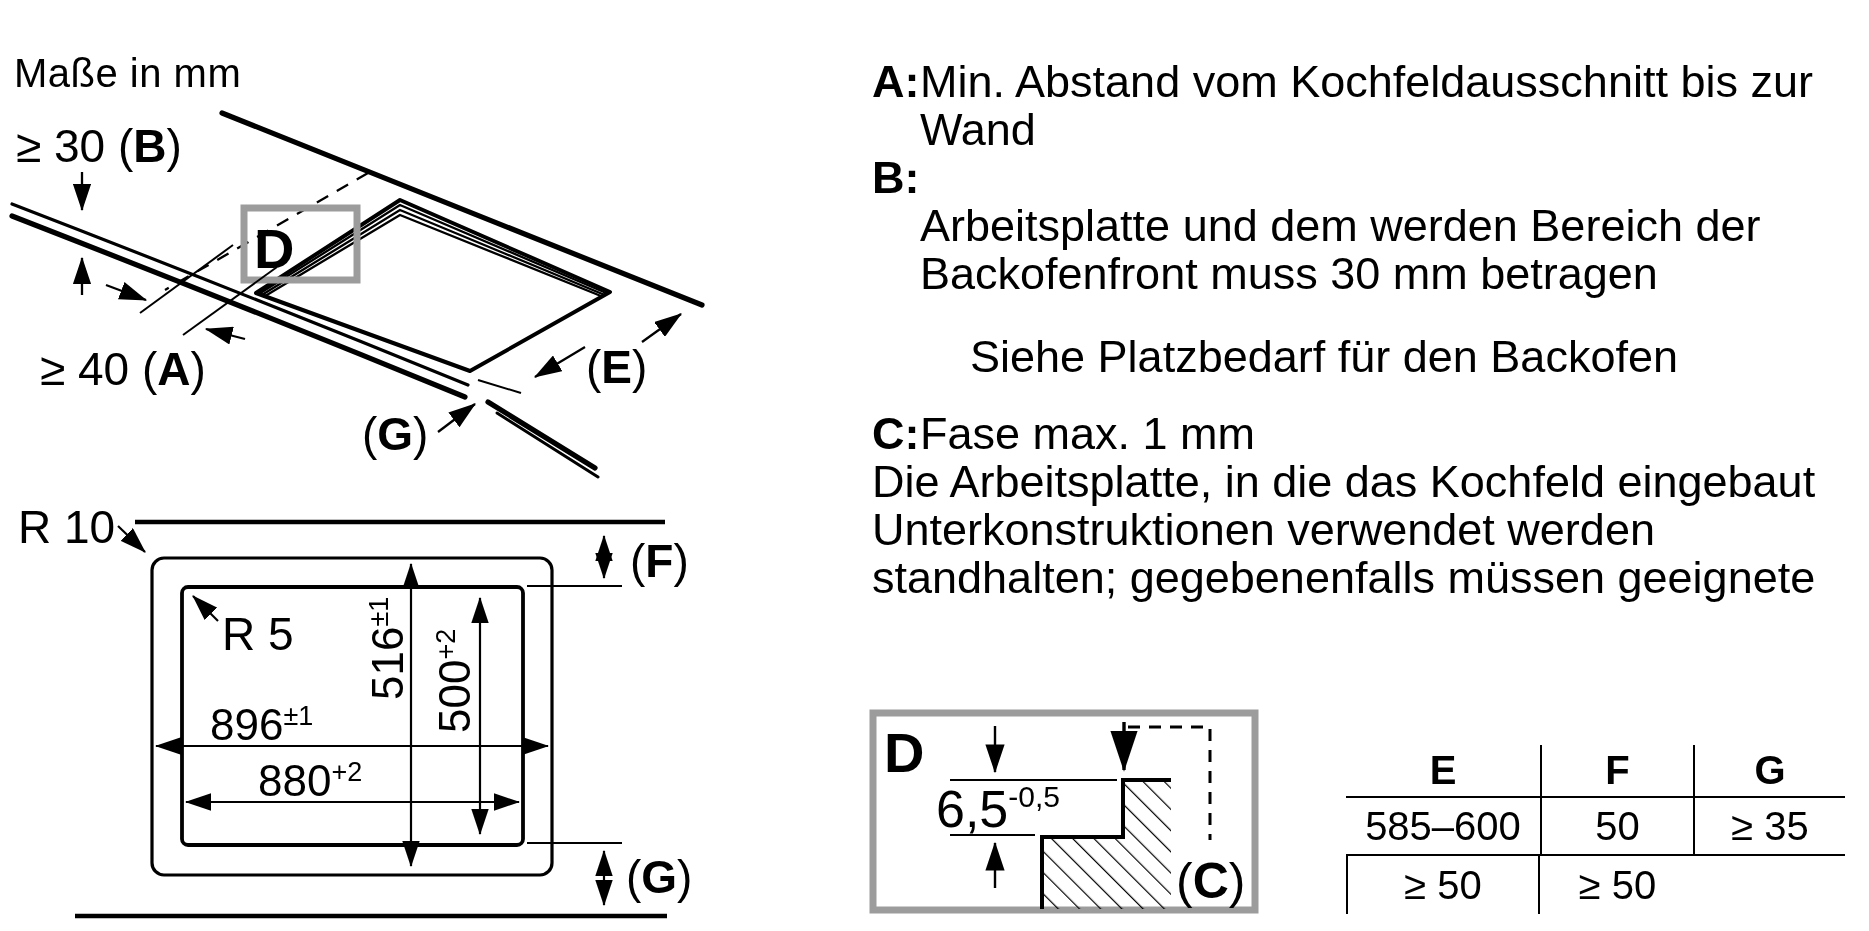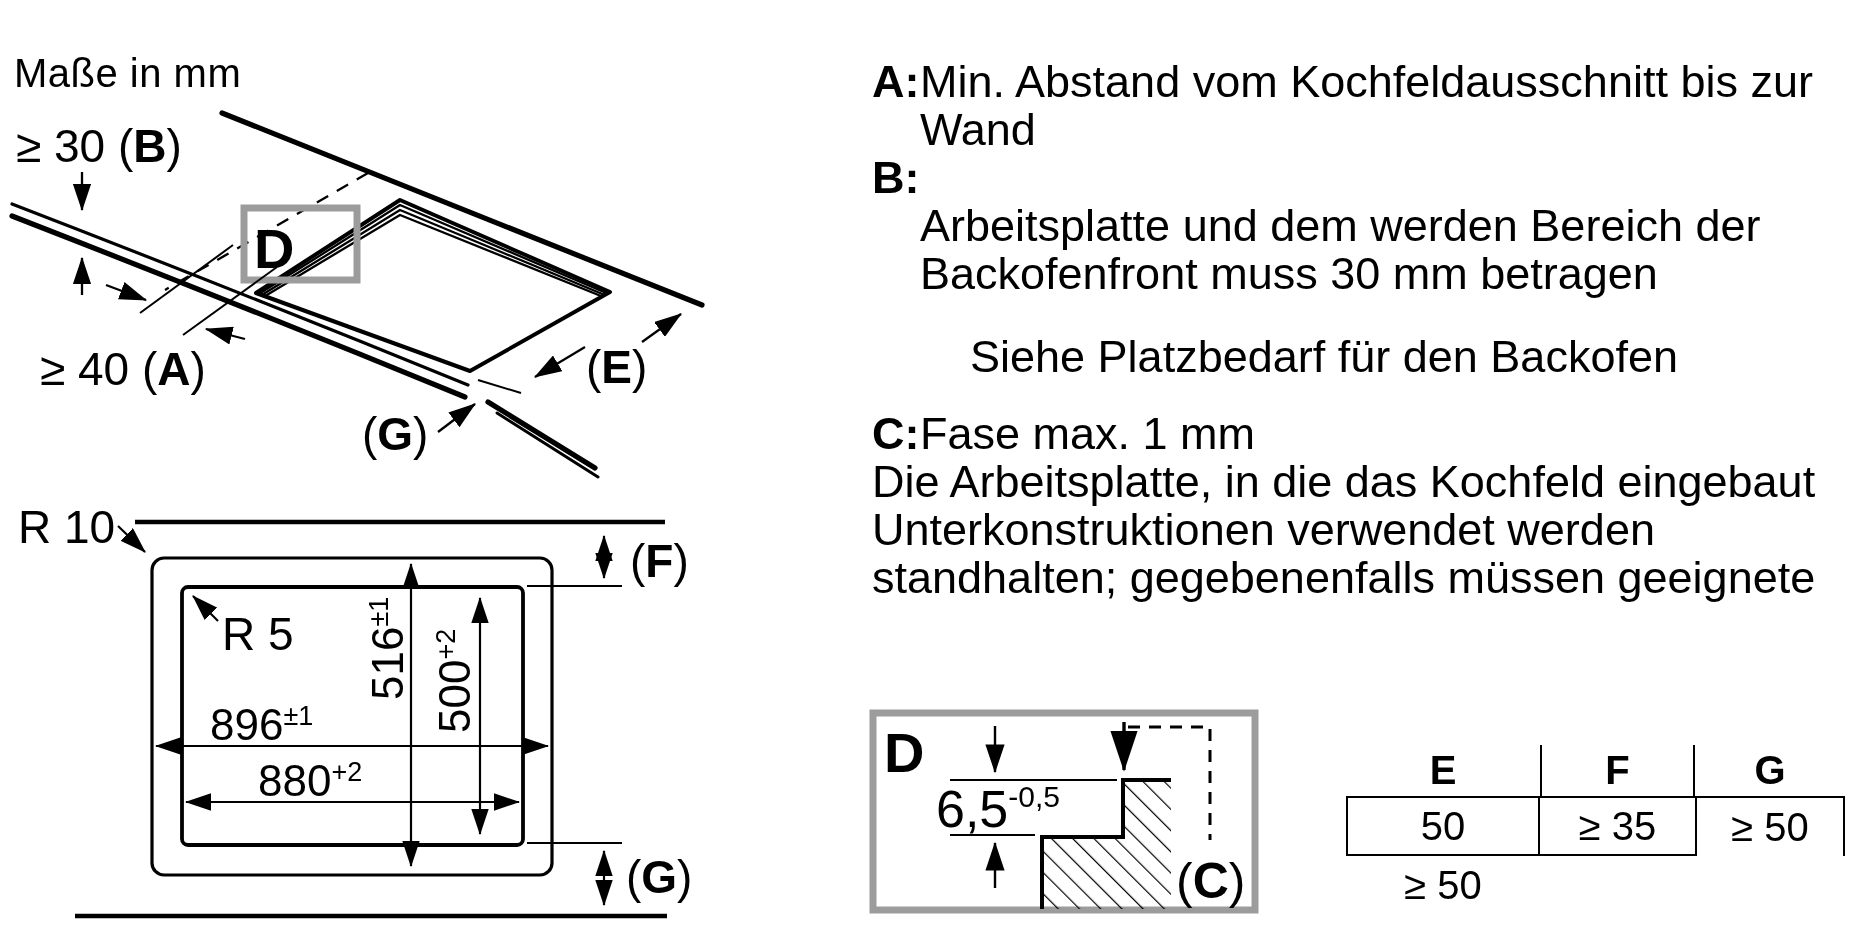--- a/index.html
+++ b/index.html
@@ -209,18 +209,19 @@
   <text x="1176" y="898" font-size="50">
     <tspan>(</tspan><tspan font-weight="bold">C</tspan><tspan>)</tspan>
   </text>
 </svg>
 
 <div class="dim-table">
   <div class="cell th bline">E</div>
   <div class="cell th bline vline">F</div>
   <div class="cell th bline">G</div>
 
+  <div class="cell bline">585–600</div>
   <div class="cell bline vline">50</div>
   <div class="cell bline">≥ 35</div>
 
   <div class="cell vline">≥ 50</div>
   <div class="cell">≥ 50</div>
 </div>
 
 </body></html>

